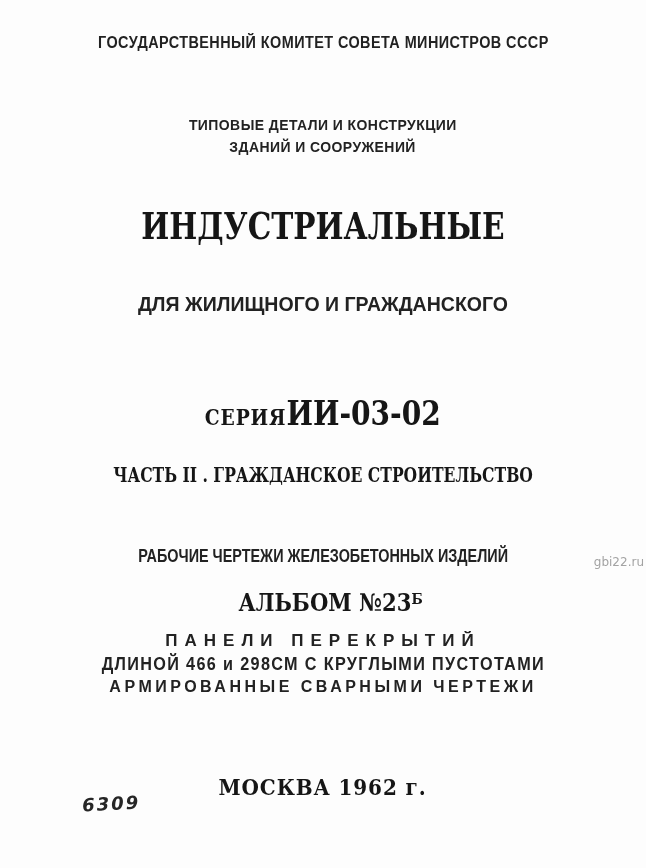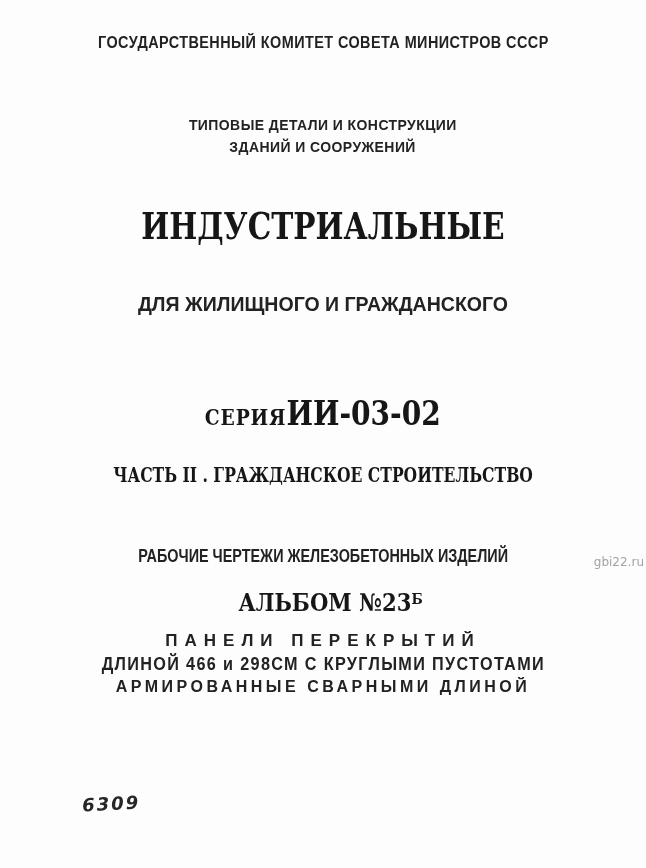--- a/index.html
+++ b/index.html
@@ -103,21 +103,24 @@
     <span class="tx"><span>АЛЬБОМ</span>&nbsp;<span>№23</span><span class="albom-sup">Б</span></span>
   </div>
 
   <div class="line hand l-paneli">
     <span class="tx">ПАНЕЛИ ПЕРЕКРЫТИЙ</span>
   </div>
   <div class="line hand l-dlinoy">
     <span class="tx">ДЛИНОЙ 466 и 298СМ С КРУГЛЫМИ  ПУСТОТАМИ</span>
   </div>
   <div class="line hand l-armir">
-    <span class="tx">АРМИРОВАННЫЕ СВАРНЫМИ ДЛИНОЙ</span>
+    <span class="tx">АРМИРОВАННЫЕ СВАРНЫМИ ЧЕРТЕЖИ</span>
   </div>
 
+  <div class="line serif l-moskva">
+    <span class="tx">МОСКВА 1962 г.</span>
+  </div>
 
   <div class="hw">6309</div>
 
   <div class="wm">gbi22.ru</div>
 
 </div>
 
 </body></html>

